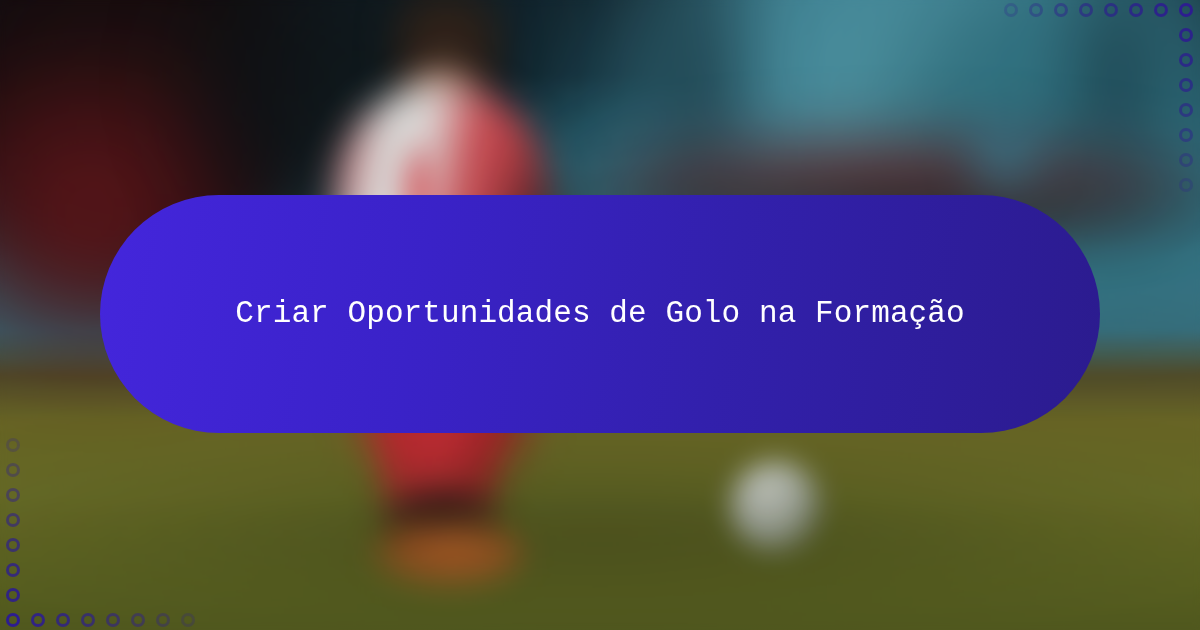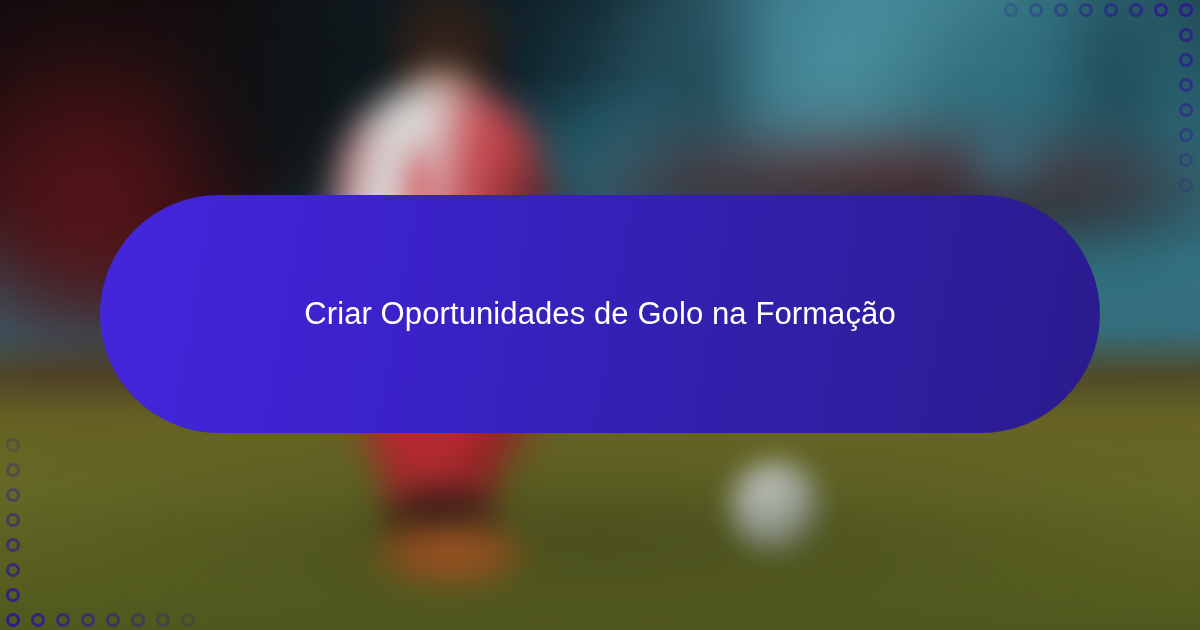--- a/index.html
+++ b/index.html
@@ -239,21 +239,21 @@
 
   .card-title {
     margin: 0;
     padding: 0 70px;
     color: #ffffff;
     font-size: 31px;
     font-weight: 400;
     line-height: 54px;
     text-align: center;
     letter-spacing: 0.1px;
-    font-family: Liberation Sans, sans-serif;
+    font-family: Liberation Mono, monospace;
   }
   .card-title .line { display: block; white-space: nowrap; }
 </style>
 </head>
 <body>
 
 <div id="poster">
 
   <div class="photo">
     <div class="photo-base"></div>

